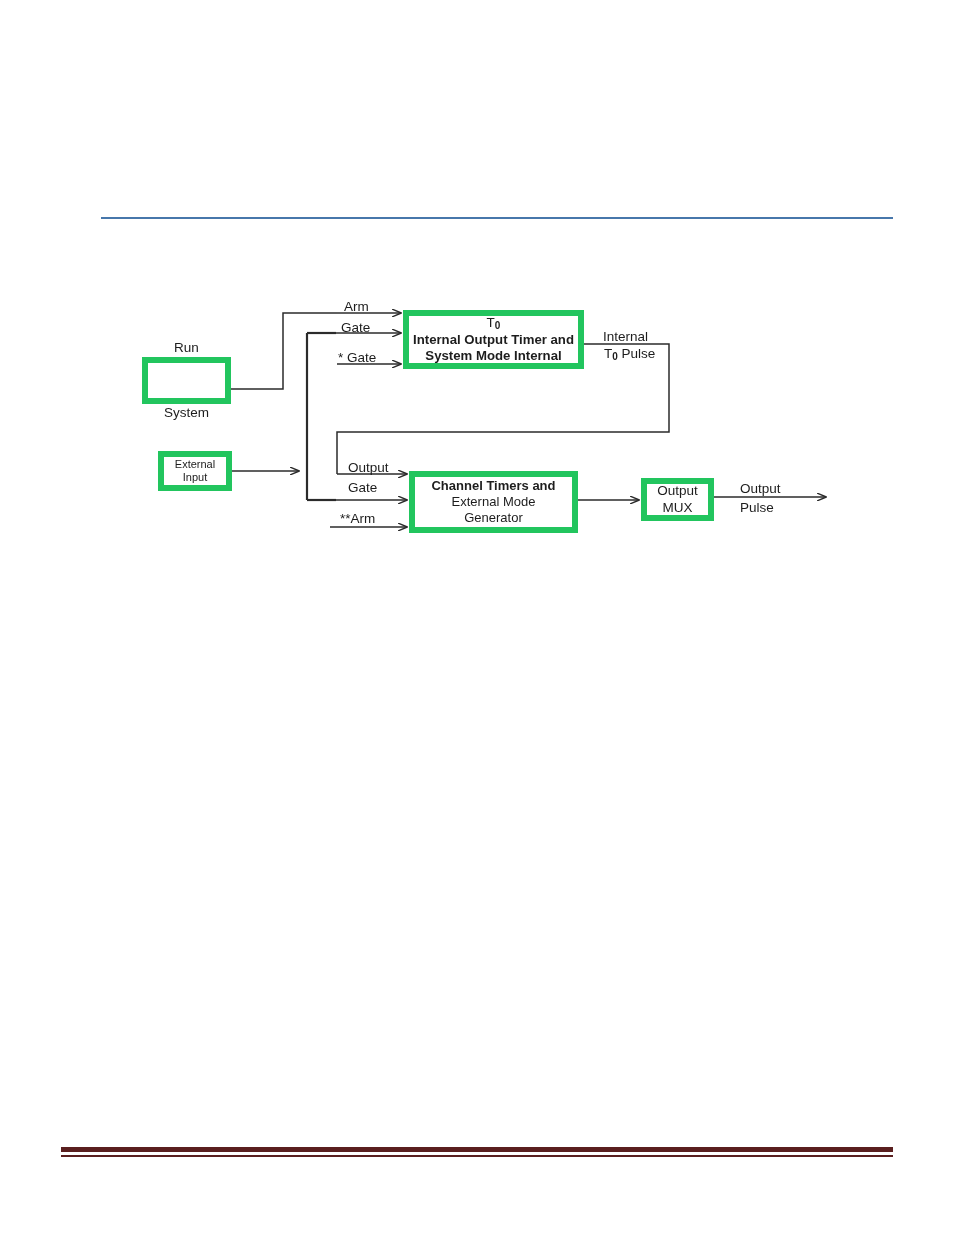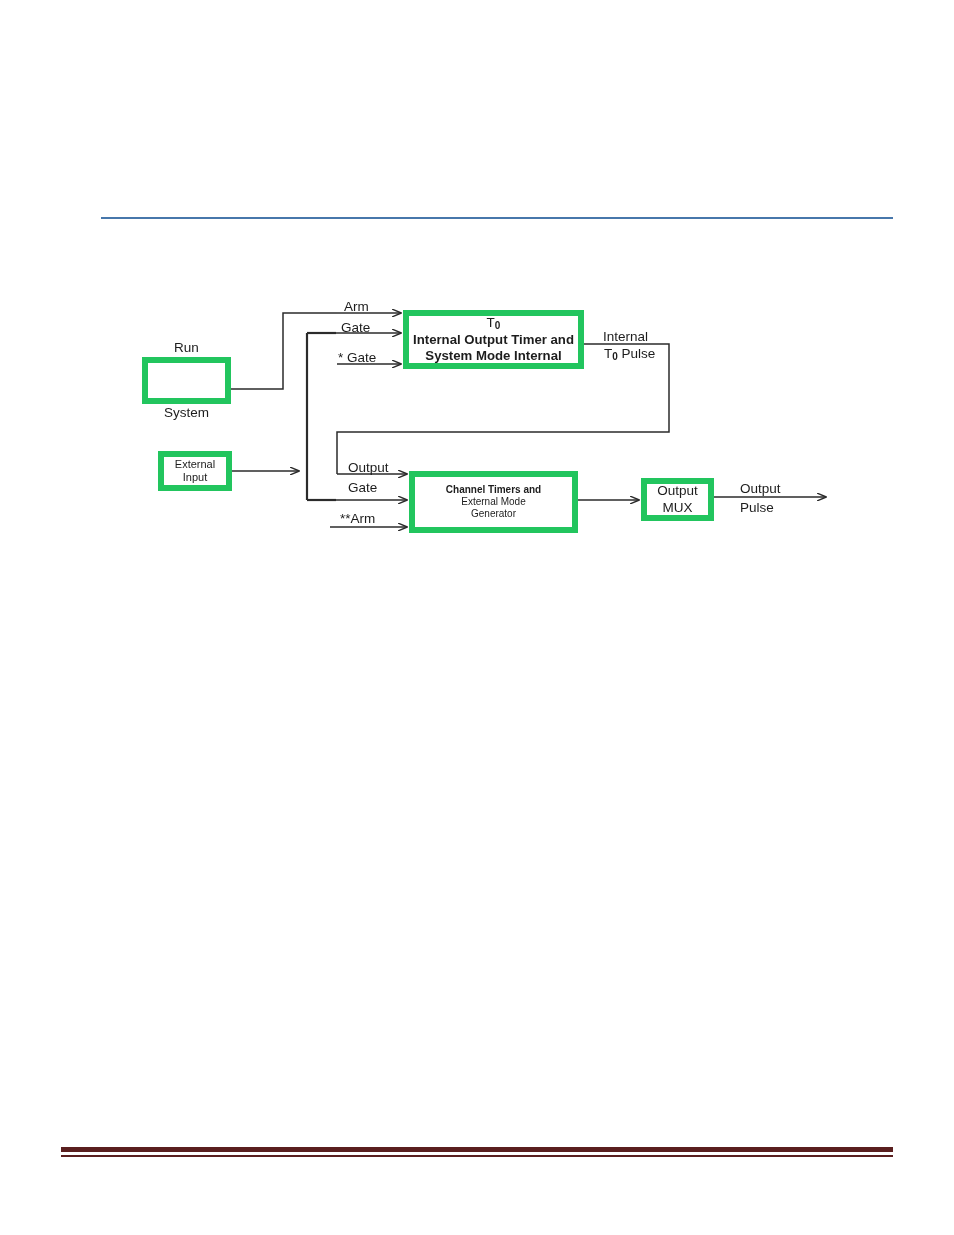--- a/index.html
+++ b/index.html
@@ -71,21 +71,21 @@
     justify-content: center;
     color: #1d1d1d;
     text-align: center;
     line-height: 1.22;
   }
   .dgm-box .line { display: block; white-space: nowrap; }
 
   .box-run-command   { left: 142px; top: 357px; width: 89px;  height: 47px; font-size: 13.5px; gap: 48px; }
   .box-external-input{ left: 143px; top: 451px; width: 74px;  height: 40px; font-size: 11px; margin-left: 15px; }
   .box-system-timer  { left: 403px; top: 310px; width: 181px; height: 59px; font-size: 13.2px; font-weight: 600; }
-  .box-channel-timers{ left: 409px; top: 471px; width: 169px; height: 62px; font-size: 10px; }
+  .box-channel-timers{ left: 409px; top: 471px; width: 169px; height: 62px; font-size: 13px; }
   .box-output-mux    { left: 641px; top: 478px; width: 73px;  height: 43px; font-size: 13.5px; }
 
   .box-system-timer .line-t0 { font-weight: 400; font-size: 13.5px; }
   .box-channel-timers .line-1 { font-weight: 600; }
 
   
   .edge-label {
     position: absolute;
     color: #1d1d1d;
     font-size: 13.5px;

